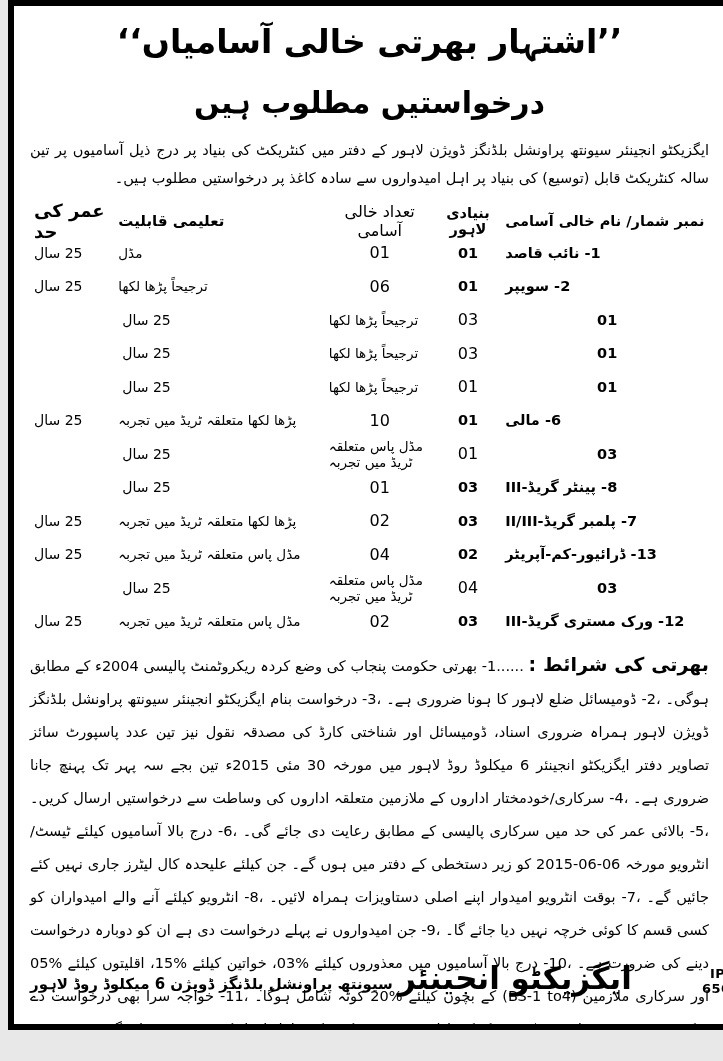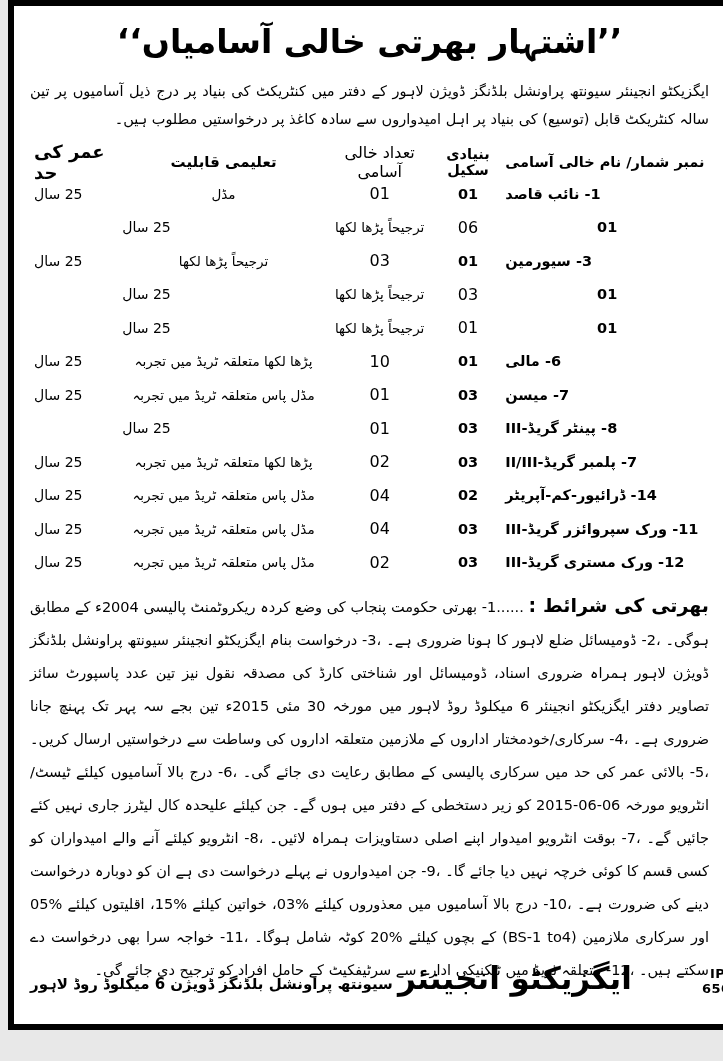--- a/index.html
+++ b/index.html
@@ -41,21 +41,21 @@
   .trow{
     display:grid;
     grid-template-columns:30% 11% 15% 31% 13%;
     align-items:center;
     height:33.5px;
   }
   .trow.header{font-weight:bold;font-size:15px;height:36px;}
   .c-post{text-align:left;font-weight:bold;font-size:14.5px;padding-right:2px;}
   .c-scale{text-align:center;font-weight:bold;font-size:14.5px;}
   .c-count{text-align:center;font-weight:normal;font-size:16px;}
-  .c-qual{text-align:center;font-size:13.5px;}
+  .c-qual{text-align:left;font-size:13.5px;}
   .c-age{text-align:left;font-size:14px;padding-left:4px;}
   .trow.header .c-qual{font-size:15px;}
   .trow.header .c-age{font-size:18px;}
   .terms{
     direction:rtl;
     text-align:justify;
     font-size:14.5px;
     line-height:33px;
     margin-top:10px;
   }
@@ -88,49 +88,50 @@
     text-align:right;
     letter-spacing:0.5px;
   }
 </style>
 </head>
 <body>
 
 <div class="page">
 
   <div class="title">’’اشتہار بھرتی خالی آسامیاں‘‘</div>
+  <div class="subtitle">درخواستیں مطلوب ہیں</div>
 
   <div class="intro">ایگزیکٹو انجینئر سیونتھ پراونشل بلڈنگز ڈویژن لاہور کے دفتر میں کنٹریکٹ کی بنیاد پر درج ذیل آسامیوں پر تین سالہ کنٹریکٹ قابل (توسیع) کی بنیاد پر اہل امیدواروں سے سادہ کاغذ پر درخواستیں مطلوب ہیں۔</div>
 
   <div class="vtable">
     <div class="trow header">
       <div class="c-post">نمبر شمار/ نام خالی آسامی</div>
-      <div class="c-scale">بنیادی سکیل</div>
+      <div class="c-scale">بنیادی لاہور</div>
       <div class="c-count">تعداد خالی آسامی</div>
       <div class="c-qual">تعلیمی قابلیت</div>
       <div class="c-age">عمر کی حد</div>
     </div>
 
     <div>
 
     <div class="trow">
         <div class="c-post">1- نائب قاصد</div>
         <div class="c-scale">01</div>
         <div class="c-count">01</div>
         <div class="c-qual">مڈل</div>
         <div class="c-age">25 سال</div>
       </div>
         <div class="trow">
+        <div class="c-post">2- سویپر</div>
         <div class="c-scale">01</div>
         <div class="c-count">06</div>
         <div class="c-qual">ترجیحاً پڑھا لکھا</div>
         <div class="c-age">25 سال</div>
       </div>
         <div class="trow">
-        <div class="c-post">3- سیورمین</div>
         <div class="c-scale">01</div>
         <div class="c-count">03</div>
         <div class="c-qual">ترجیحاً پڑھا لکھا</div>
         <div class="c-age">25 سال</div>
       </div>
         <div class="trow">
         <div class="c-scale">01</div>
         <div class="c-count">03</div>
         <div class="c-qual">ترجیحاً پڑھا لکھا</div>
         <div class="c-age">25 سال</div>
@@ -142,48 +143,46 @@
         <div class="c-age">25 سال</div>
       </div>
         <div class="trow">
         <div class="c-post">6- مالی</div>
         <div class="c-scale">01</div>
         <div class="c-count">10</div>
         <div class="c-qual">پڑھا لکھا متعلقہ ٹریڈ میں تجربہ</div>
         <div class="c-age">25 سال</div>
       </div>
         <div class="trow">
-        <div class="c-post">7- میسن</div>
         <div class="c-scale">03</div>
         <div class="c-count">01</div>
         <div class="c-qual">مڈل پاس متعلقہ ٹریڈ میں تجربہ</div>
         <div class="c-age">25 سال</div>
       </div>
         <div class="trow">
         <div class="c-post">8- پینٹر گریڈ-III</div>
         <div class="c-scale">03</div>
         <div class="c-count">01</div>
         <div class="c-age">25 سال</div>
       </div>
         <div class="trow">
         <div class="c-post">7- پلمبر گریڈ-II/III</div>
         <div class="c-scale">03</div>
         <div class="c-count">02</div>
         <div class="c-qual">پڑھا لکھا متعلقہ ٹریڈ میں تجربہ</div>
         <div class="c-age">25 سال</div>
       </div>
         <div class="trow">
-        <div class="c-post">14- ڈرائیور-کم-آپریٹر</div>
+        <div class="c-post">13- ڈرائیور-کم-آپریٹر</div>
         <div class="c-scale">02</div>
         <div class="c-count">04</div>
         <div class="c-qual">مڈل پاس متعلقہ ٹریڈ میں تجربہ</div>
         <div class="c-age">25 سال</div>
       </div>
         <div class="trow">
-        <div class="c-post">11- ورک سپروائزر گریڈ-III</div>
         <div class="c-scale">03</div>
         <div class="c-count">04</div>
         <div class="c-qual">مڈل پاس متعلقہ ٹریڈ میں تجربہ</div>
         <div class="c-age">25 سال</div>
       </div>
         <div class="trow">
         <div class="c-post">12- ورک مستری گریڈ-III</div>
         <div class="c-scale">03</div>
         <div class="c-count">02</div>
         <div class="c-qual">مڈل پاس متعلقہ ٹریڈ میں تجربہ</div>

